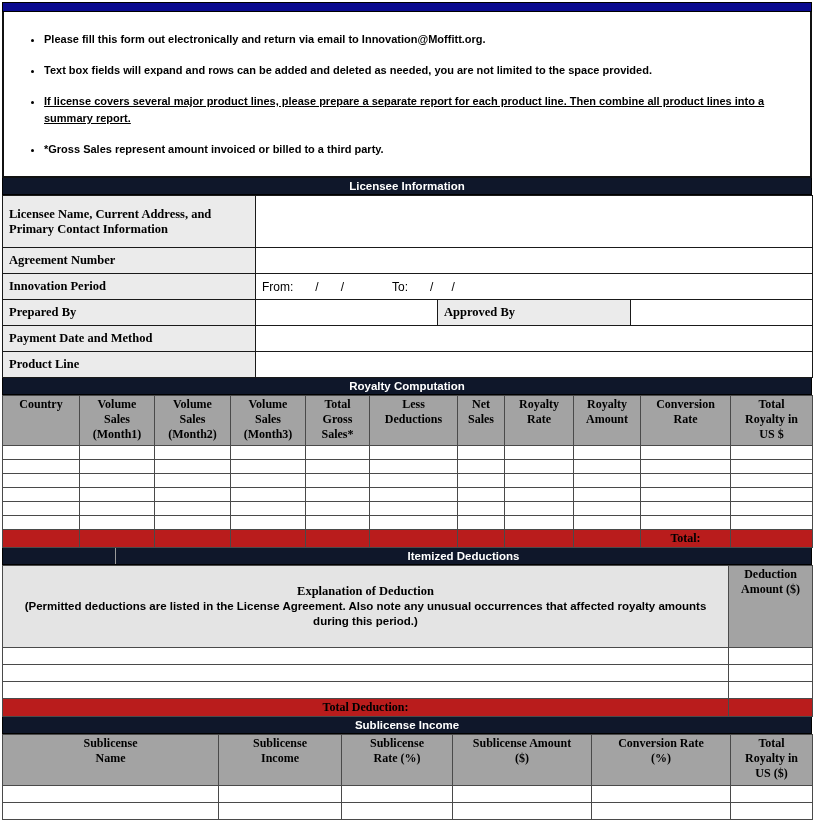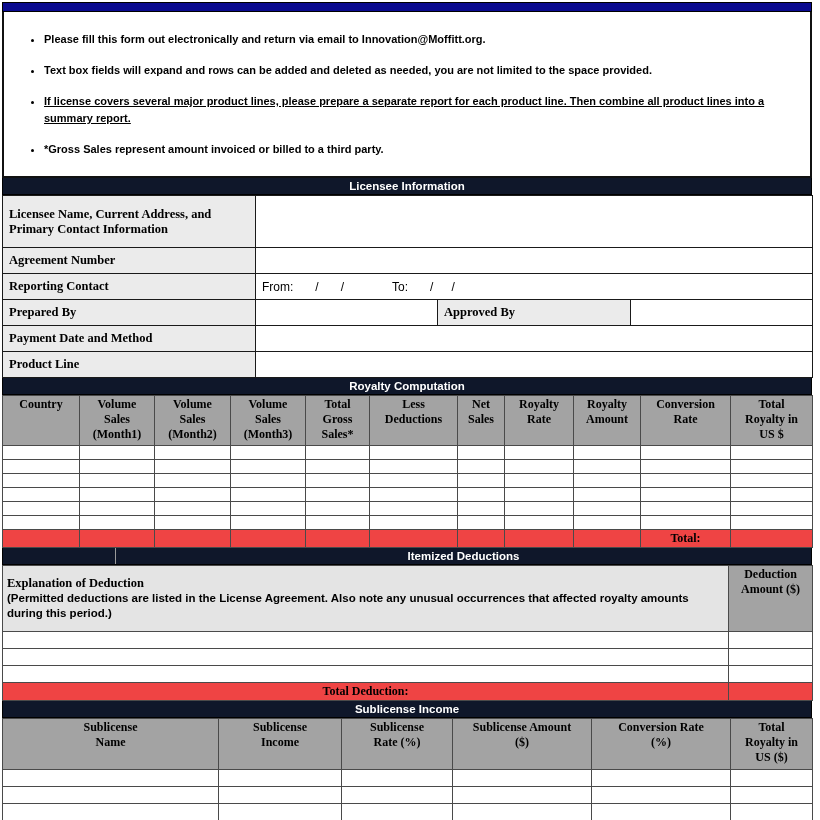--- a/index.html
+++ b/index.html
@@ -27,24 +27,24 @@
   .info td.val{background:#fff;}
   .period-val span{display:inline-block;font-size:12px;}
   .period-val .gap-s{width:18px;} .period-val .gap-m{width:22px;} .period-val .gap-l{width:48px;}
 
   
   .grid td{border:1px solid #4a4a4a;font-size:12px;}
   .grid{border:1.5px solid #000;}
   .grid td.hdr{background:#a3a3a3;font-family:"Liberation Serif",serif;font-weight:bold;
     text-align:center;vertical-align:top;white-space:pre-line;line-height:1.25;padding:1px 0;}
   .grid td.cell{background:#fff;}
-  .grid tr.totalrow td{background:#ef4444;height:15px;margin-left:48px;}
+  .grid tr.totalrow td{background:#b91c1c;height:15px;margin-left:48px;}
   .totlbl{font-family:"Liberation Serif",serif;font-weight:bold;text-align:center;font-size:12.5px;}
 
-  .expl-hdr{background:#e4e4e4;vertical-align:top;padding:10px 4px;}
+  .expl-hdr{background:#e4e4e4;text-align:center;vertical-align:top;padding:18px 4px;}
   .expl-line1{font-family:"Liberation Serif",serif;font-weight:bold;font-size:12.5px;}
   .expl-line2{font-weight:bold;font-size:11.5px;line-height:1.3;}
 
   .payment-box{margin-left:588px;width:222px;display:flex;border:3px solid #000;box-sizing:border-box;height:37px;}
   .payment-box .plbl{width:136px;background:#e4e4e4;border-right:2px solid #000;
     font-family:"Liberation Serif",serif;font-weight:bold;font-size:12.5px;text-align:center;
     display:flex;align-items:center;justify-content:center;line-height:1.2;}
   .payment-box .pval{flex:1;background:#fff;}
 </style>
 </head>
@@ -78,21 +78,21 @@
     <tbody>
           <tr style="height:52px">
       <td class="lbl">Licensee Name, Current Address, and Primary Contact Information</td>
       <td class="val" colspan="3"></td>
     </tr>
     <tr style="height:26px">
       <td class="lbl">Agreement Number</td>
       <td class="val" colspan="3"></td>
     </tr>
     <tr style="height:26px">
-      <td class="lbl">Reporting Contact</td>
+      <td class="lbl">Innovation Period</td>
       <td class="val period-val" colspan="3">
         <span>From:</span><span class="gap-m"></span><span>/</span><span class="gap-m"></span><span>/</span><span class="gap-l"></span><span>To:</span><span class="gap-m"></span><span>/</span><span class="gap-s"></span><span>/</span>
       </td>
     </tr>
     <tr style="height:26px">
       <td class="lbl">Prepared By</td>
       <td class="val"></td>
       <td class="lbl">Approved By</td>
       <td class="val"></td>
     </tr>

